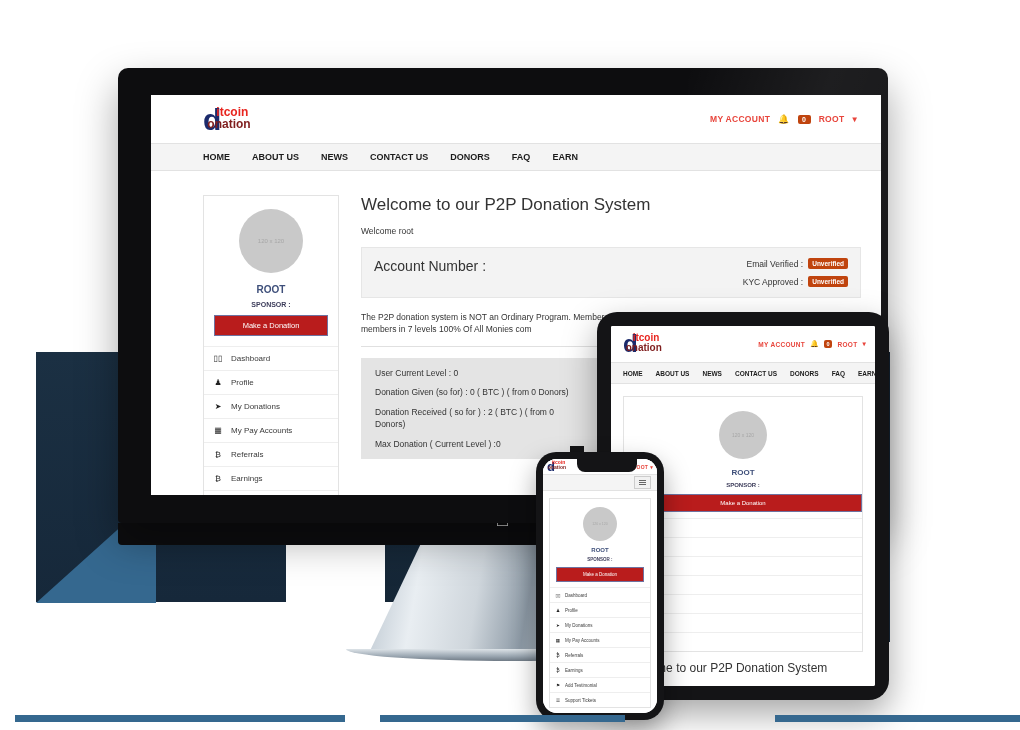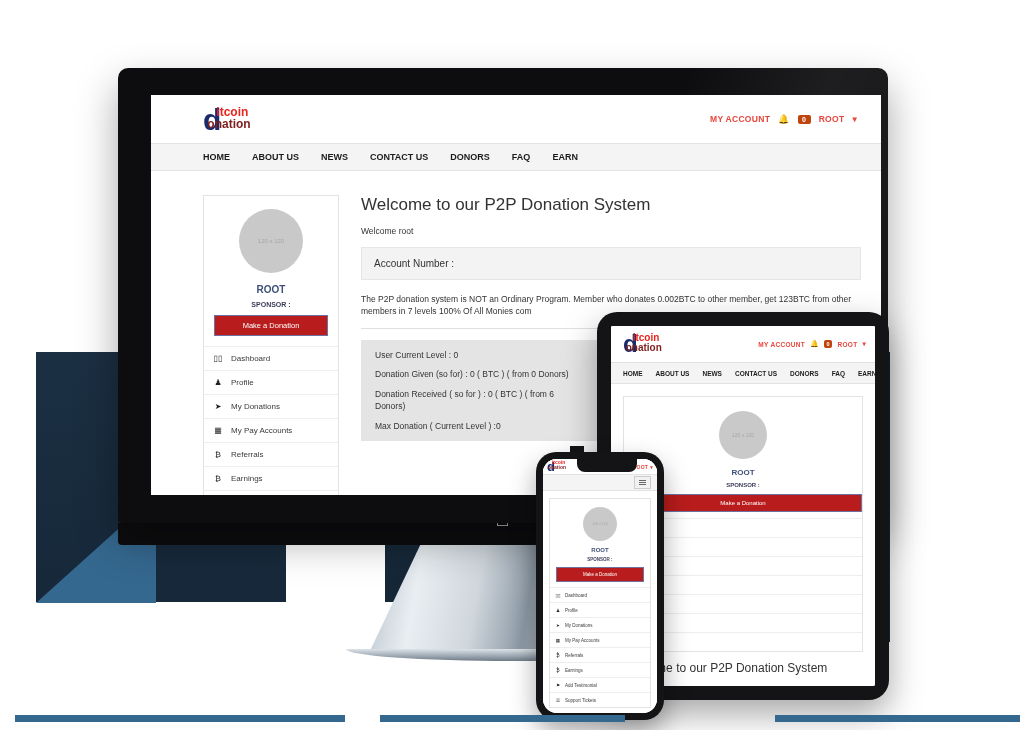--- a/index.html
+++ b/index.html
@@ -222,33 +222,43 @@
               </li>
 
             </ul>
           </div>
 
           <div style="flex:1;min-width:0;">
             <div class="h-title" style="font-size:17px;margin:0 0 11px;">Welcome to our P2P Donation System</div>
             <div class="p-txt" style="font-size:8.5px;margin-bottom:11px;">Welcome root</div>
 
             <div class="panel-grey" style="padding:10px 12px;display:flex;justify-content:space-between;align-items:flex-start;">
-              <div style="font-size:10px;color:#333;">
+              <div style="font-size:14px;color:#333;">
                 <span>Account Number :</span>
                 <span></span>
               </div>
+              <div style="text-align:right;">
+                <div style="font-size:8.5px;color:#333;margin-bottom:7px;display:flex;align-items:center;justify-content:flex-end;gap:5px;">
+                  <span>Email Verified :</span>
+                  <span class="tag-unverified" style="font-size:6.5px;padding:2px 4px;">Unverified</span>
+                </div>
+                <div style="font-size:8.5px;color:#333;display:flex;align-items:center;justify-content:flex-end;gap:5px;">
+                  <span>KYC Approved :</span>
+                  <span class="tag-unverified" style="font-size:6.5px;padding:2px 4px;">Unverified</span>
+                </div>
+              </div>
             </div>
 
             <div class="p-txt" style="font-size:8.5px;margin:13px 0 10px;line-height:1.45;">The P2P donation system is NOT an Ordinary Program. Member who donates 0.002BTC to other member, get 123BTC from other members in 7 levels 100% Of All Monies com</div>
             <div style="height:1px;background:#e0e0e0;margin-bottom:11px;"></div>
 
             <div class="panel-grey2" style="padding:10px 14px;">
               <div style="font-size:8.5px;color:#333;margin-bottom:9px;">User Current Level : 0</div>
               <div style="font-size:8.5px;color:#333;margin-bottom:9px;">Donation Given (so for) : 0 ( BTC ) ( from 0 Donors)</div>
-              <div style="font-size:8.5px;color:#333;margin-bottom:9px;width:200px;line-height:1.45;">Donation Received ( so for ) : 0 ( BTC ) ( from 6 Donors)</div>
+              <div style="font-size:8.5px;color:#333;margin-bottom:9px;width:200px;line-height:1.45;">Donation Received ( so for ) : 2 ( BTC ) ( from 0 Donors)</div>
               <div style="font-size:8.5px;color:#333;">Max Donation ( Current Level ) :0</div>
             </div>
 
           </div>
         </div>
       </div>
     </div>
   </div>
 
   <div id="tablet">

